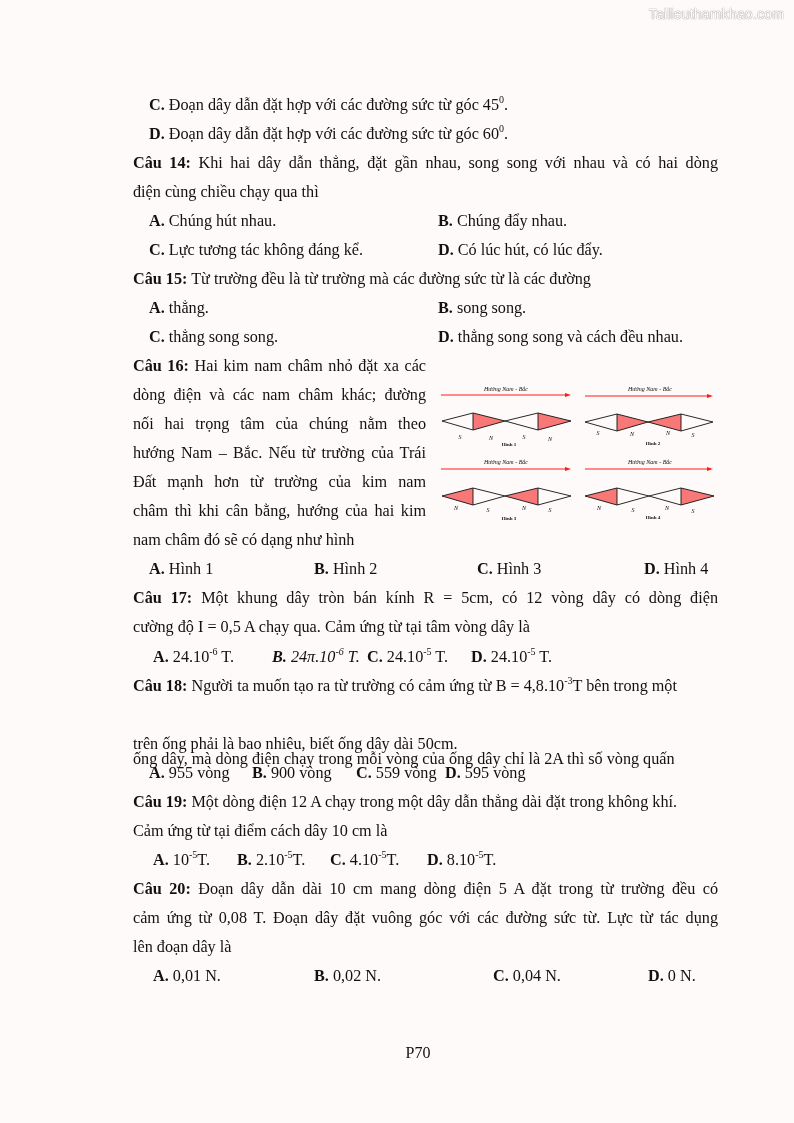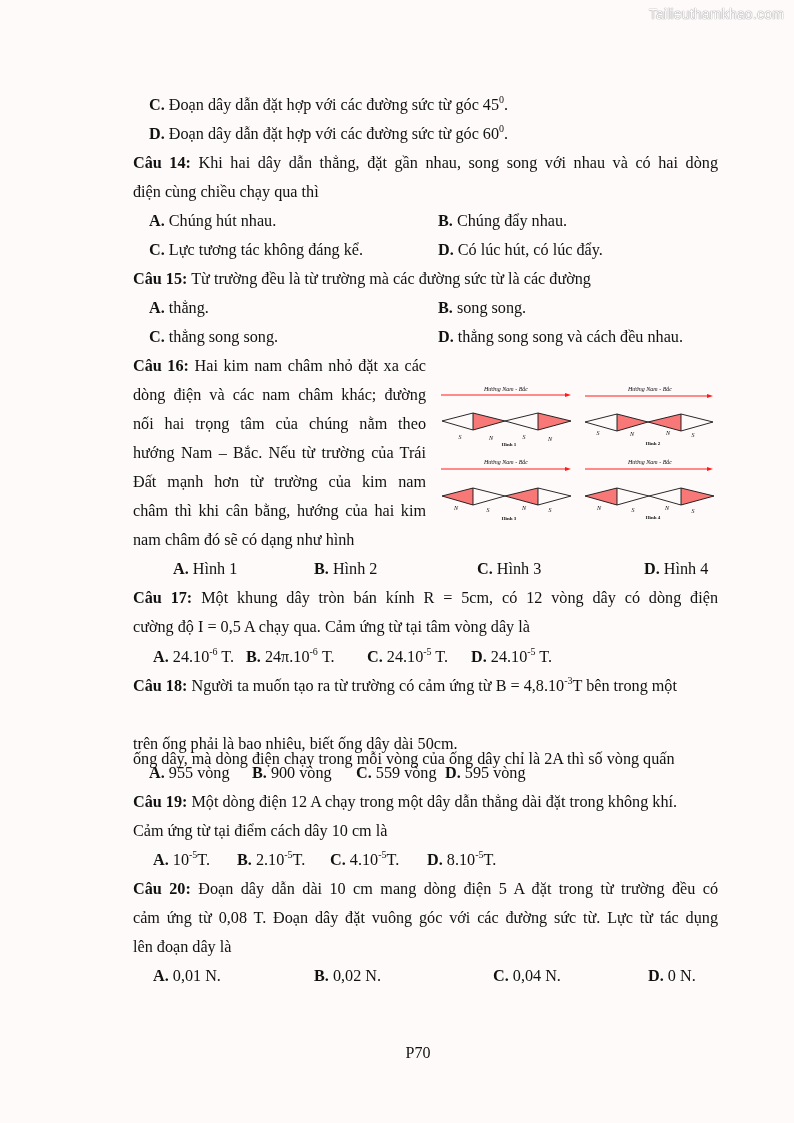--- a/index.html
+++ b/index.html
@@ -146,31 +146,31 @@
       <line x1="101" y1="34" x2="101" y2="51" stroke="#111" stroke-width="0.9"></line>
       <text x="19" y="56" font-size="6" font-style="italic" text-anchor="middle" font-family="Liberation Serif, serif" fill="#111">N</text>
       <text x="53" y="58" font-size="6" font-style="italic" text-anchor="middle" font-family="Liberation Serif, serif" fill="#111">S</text>
       <text x="87" y="56" font-size="6" font-style="italic" text-anchor="middle" font-family="Liberation Serif, serif" fill="#111">N</text>
       <text x="113" y="59" font-size="6" font-style="italic" text-anchor="middle" font-family="Liberation Serif, serif" fill="#111">S</text>
       <text x="73" y="65" font-size="5" font-weight="bold" text-anchor="middle" font-family="Liberation Serif, serif" fill="#111">Hình 4</text>
     </svg>
   </div>
 </div>
 
-<div class="line" style="left:149px; top:559px;margin-left:24px;"><b>A.</b> <span>Hình 1</span></div>
+<div class="line" style="left:149px; top:559px;"><b>A.</b> <span>Hình 1</span></div>
 <div class="line" style="left:314px; top:559px;"><b>B.</b> <span>Hình 2</span></div>
 <div class="line" style="left:477px; top:559px;"><b>C.</b> <span>Hình 3</span></div>
 <div class="line" style="left:644px; top:559px;"><b>D.</b> <span>Hình 4</span></div>
 
 <div class="line justify" style="left:133px; top:588px; width:585px;">
   <b>Câu 17:</b> <span>Một khung dây tròn bán kính R = 5cm, có 12 vòng dây có dòng điện</span>
 </div>
 <div class="line" style="left:133px; top:617px;">cường độ I = 0,5 A chạy qua. Cảm ứng từ tại tâm vòng dây là</div>
 <div class="line" style="left:153px; top:647px;"><b>A.</b> <span>24.10</span><sup>-6</sup><span> T.</span></div>
-<div class="line" style="left:246px; top:647px;"><b>B.</b> <span>24π.10</span><sup>-6</sup><span> T.</span></div>
+<div class="line" style="left:272px; top:647px;font-style:italic;"><b>B.</b> <span>24π.10</span><sup>-6</sup><span> T.</span></div>
 <div class="line" style="left:367px; top:647px;"><b>C.</b> <span>24.10</span><sup>-5</sup><span> T.</span></div>
 <div class="line" style="left:471px; top:647px;"><b>D.</b> <span>24.10</span><sup>-5</sup><span> T.</span></div>
 
 <div class="line" style="left:133px; top:676px;">
   <b>Câu 18:</b> <span>Người ta muốn tạo ra từ trường có cảm ứng từ B = 4,8.10</span><sup>-3</sup><span>T bên trong một</span>
 </div>
 <div class="line" style="left:133px; top:705px;margin-top:44px;">ống dây, mà dòng điện chạy trong mỗi vòng của ống dây chỉ là 2A thì số vòng quấn</div>
 <div class="line" style="left:133px; top:734px;">trên ống phải là bao nhiêu, biết ống dây dài 50cm.</div>
 <div class="line" style="left:149px; top:763px;"><b>A.</b> <span>955 vòng</span></div>
 <div class="line" style="left:252px; top:763px;"><b>B.</b> <span>900 vòng</span></div>

